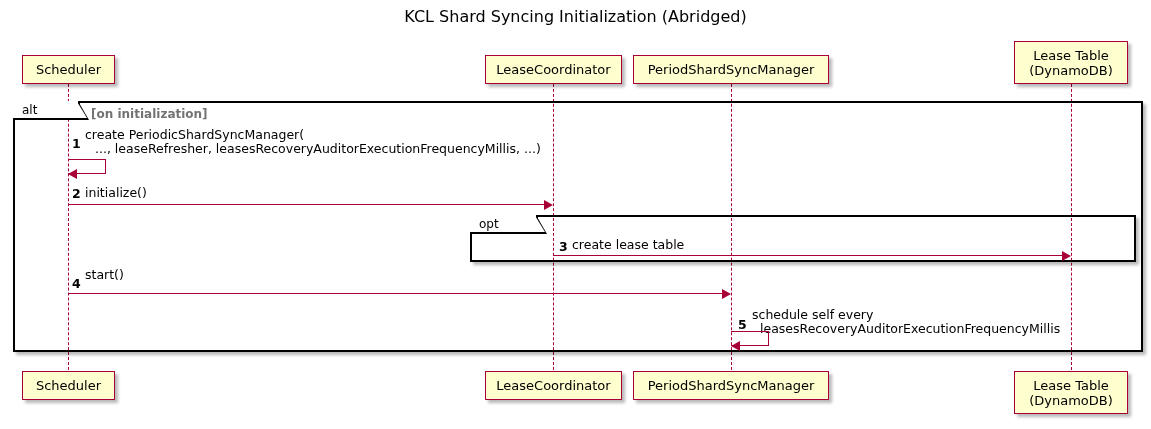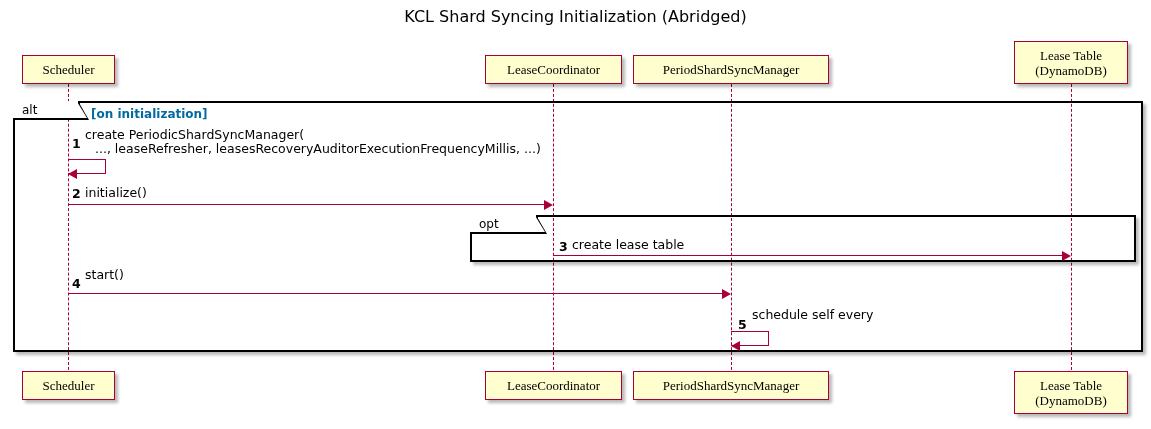--- a/index.html
+++ b/index.html
@@ -44,21 +44,20 @@
     color: #000000;
     font-size: 13px;
     line-height: 15px;
     text-align: center;
     display: flex;
     flex-direction: column;
     align-items: center;
     justify-content: center;
     padding: 3px 26px;
     white-space: nowrap;
-    font-family: Liberation Serif, serif;
   }
   .participant .pline { display: block; }
 
   
   .lifeline {
     position: absolute;
     width: 0;
     border-left: 1.5px dashed #A80036;
   }
 
@@ -105,21 +104,21 @@
     width: 0;
     height: 0;
     border-left: 11px solid #ffffff;
     border-top: 18px solid transparent;
     z-index: 1;
   }
   .fragment-label {
     position: absolute;
     font-size: 12px;
     font-weight: bold;
-    color: #0369a1;
+    color: #737373;
     white-space: nowrap;
   }
 
   
   .msg-line {
     position: absolute;
     height: 0;
     border-top: 1.5px solid #A80036;
   }
   .msg-vert {
@@ -217,20 +216,21 @@
   <div class="msg-line" style="left:553px; top:255px; width:509px;"></div>
   <div class="arrow-right" style="left:1062px; top:250.5px;"></div>
 
   <div class="msg-num" style="left:72px; top:276px;">4</div>
   <div class="msg-text" style="left:85px; top:268px;text-align:right;">start()</div>
   <div class="msg-line" style="left:68px; top:293px; width:654px;"></div>
   <div class="arrow-right" style="left:722px; top:288.5px;"></div>
 
   <div class="msg-num" style="left:738px; top:317px;">5</div>
   <div class="msg-text" style="left:752px; top:308px;">schedule self every</div>
+  <div class="msg-text" style="left:760px; top:322px;">leasesRecoveryAuditorExecutionFrequencyMillis</div>
   <div class="msg-line" style="left:731px; top:331px; width:38px;"></div>
   <div class="msg-vert" style="left:768px; top:331px; height:14px;"></div>
   <div class="msg-line" style="left:731px; top:345px; width:38px;"></div>
   <div class="arrow-left" style="left:731px; top:340.5px;"></div>
 
   <div class="participant" style="left:22px; top:371px; width:93px; height:29px;">
     <span class="pline">Scheduler</span>
   </div>
 
   <div class="participant" style="left:485px; top:371px; width:137px; height:29px;">

